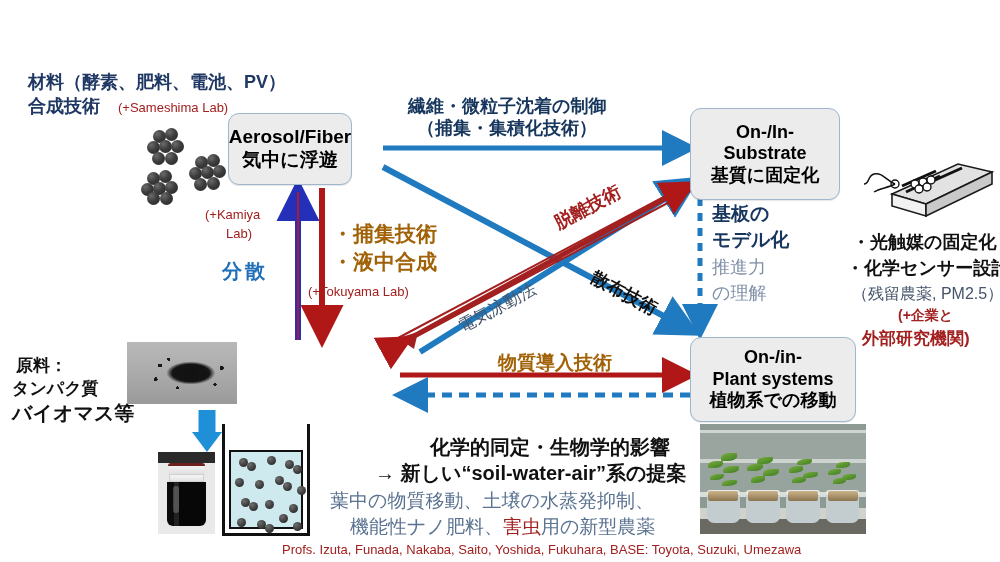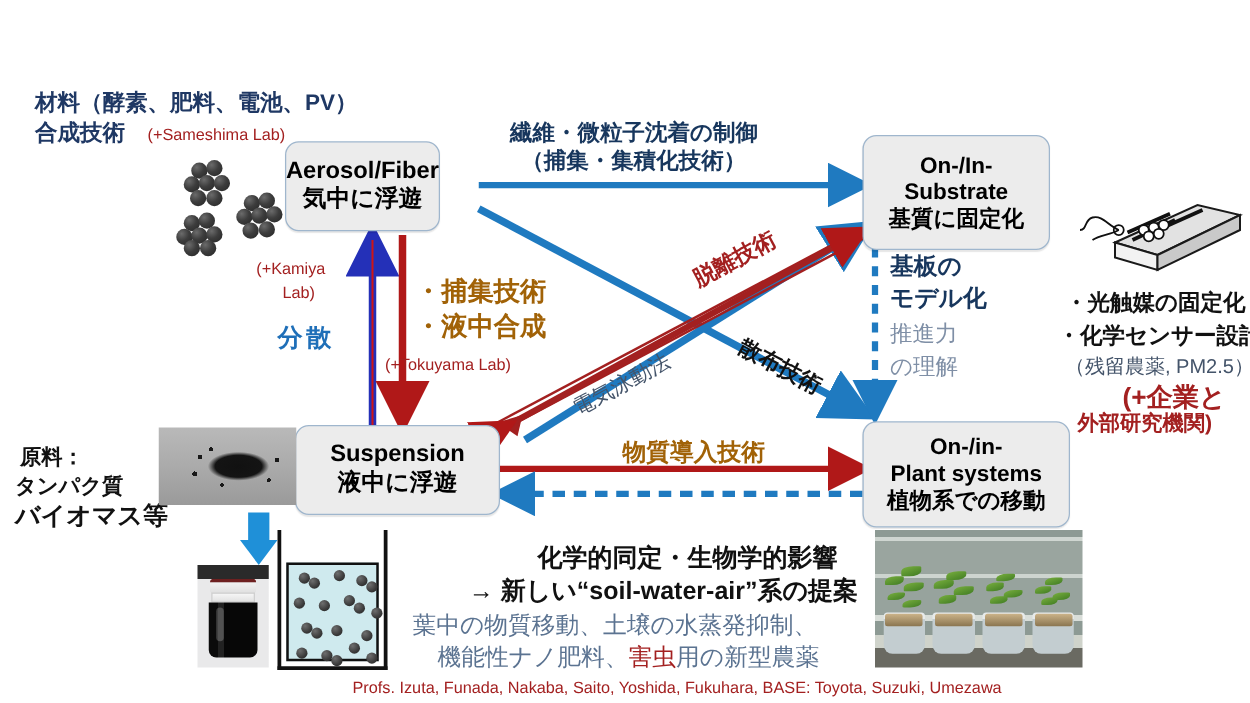--- a/index.html
+++ b/index.html
@@ -195,24 +195,20 @@
     <span class="ln">Aerosol/Fiber</span>
     <span class="ln">気中に浮遊</span>
   </div>
 
   <div class="node" style="left:690px; top:108px; width:150px; height:92px; font-size:18px;">
     <span class="ln">On-/In-</span>
     <span class="ln">Substrate</span>
     <span class="ln">基質に固定化</span>
   </div>
 
-  <div class="node" style="left:236px; top:340px; width:164px; height:72px; font-size:19px;">
-    <span class="ln">Suspension</span>
-    <span class="ln">液中に浮遊</span>
-  </div>
 
   <div class="node" style="left:690px; top:337px; width:166px; height:85px; font-size:18px;">
     <span class="ln">On-/in-</span>
     <span class="ln">Plant systems</span>
     <span class="ln">植物系での移動</span>
   </div>
 
   <div class="abs c-darkblue b" style="left:408px; top:96px; font-size:18px;">繊維・微粒子沈着の制御</div>
   <div class="abs c-darkblue b" style="left:417px; top:118px; font-size:18px;">（捕集・集積化技術）</div>
 
@@ -251,21 +247,21 @@
     <circle cx="57" cy="31" r="4" fill="#fff" stroke="#111" stroke-width="1.4"></circle>
     <circle cx="65" cy="29" r="4" fill="#fff" stroke="#111" stroke-width="1.4"></circle>
     <circle cx="33" cy="26" r="4" fill="#fff" stroke="#111" stroke-width="1.4"></circle>
     <path d="M33,26 C24,22 20,14 12,16 C5,18 8,26 2,26" fill="none" stroke="#111" stroke-width="1.5"></path>
     <path d="M33,26 C26,30 18,30 12,34" fill="none" stroke="#111" stroke-width="1.5"></path>
   </svg>
 
   <div class="abs c-black b" style="left:852px; top:232px; font-size:18px;">・光触媒の固定化</div>
   <div class="abs c-black b" style="left:846px; top:258px; font-size:18px;">・化学センサー設計</div>
   <div class="abs c-slate" style="left:852px; top:285px; font-size:16px;">（残留農薬, PM2.5）</div>
-  <div class="abs c-dred b" style="left:898px; top:307px; font-size:21px;">(+企業と</div>
+  <div class="abs c-dred b" style="left:898px; top:307px; font-size:14px;">(+企業と</div>
   <div class="abs c-dred b" style="left:862px; top:329px; font-size:17px;">外部研究機関)</div>
 
   <div class="abs c-black b" style="left:16px; top:356px; font-size:17px;">原料：</div>
   <div class="abs c-black b" style="left:12px; top:379px; font-size:17px;">タンパク質</div>
   <div class="abs c-black b" style="left:12px; top:402px; font-size:20px;">バイオマス等</div>
 
   <div class="photo photo-powder" style="left:127px; top:342px; width:110px; height:62px;"></div>
 
   <div class="photo photo-vial" style="left:158px; top:452px; width:57px; height:82px;">
     <div class="vial-cap"></div>

